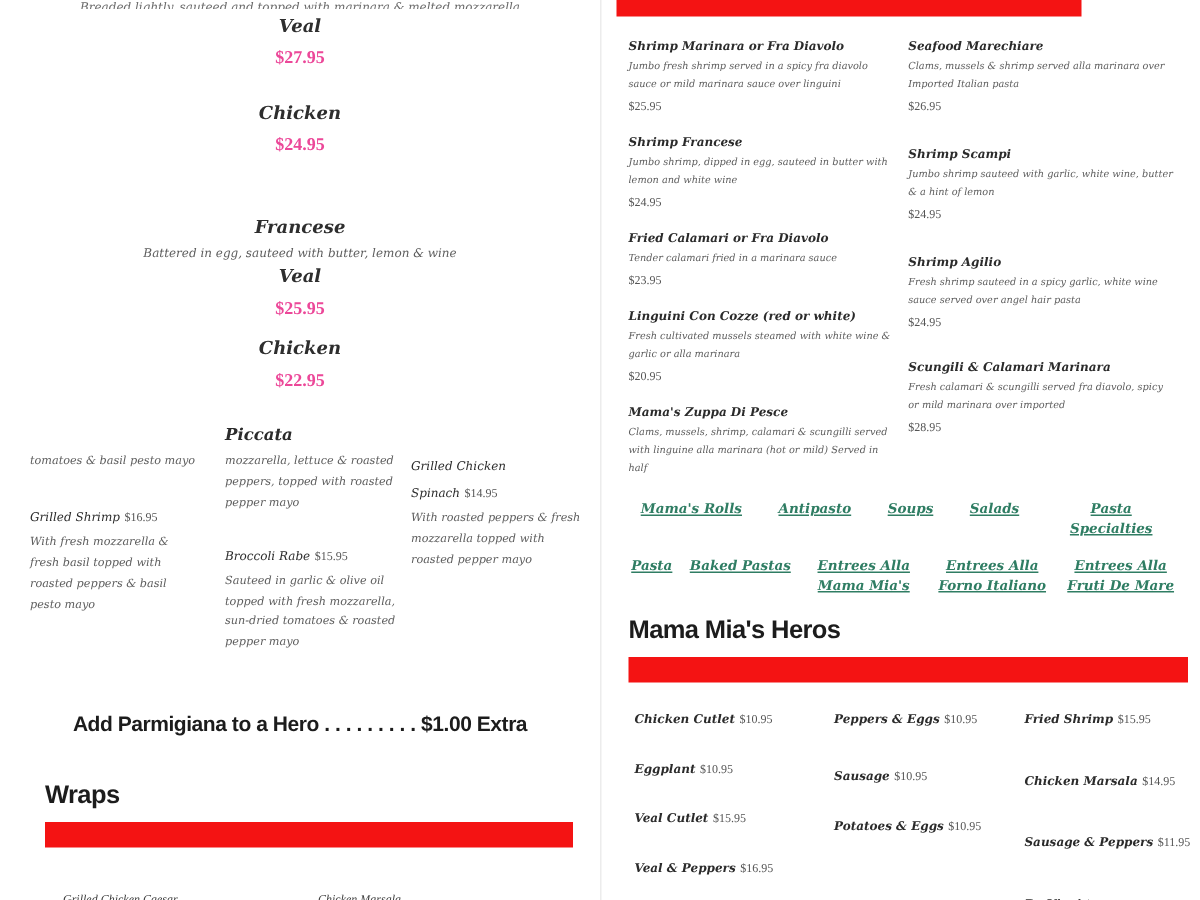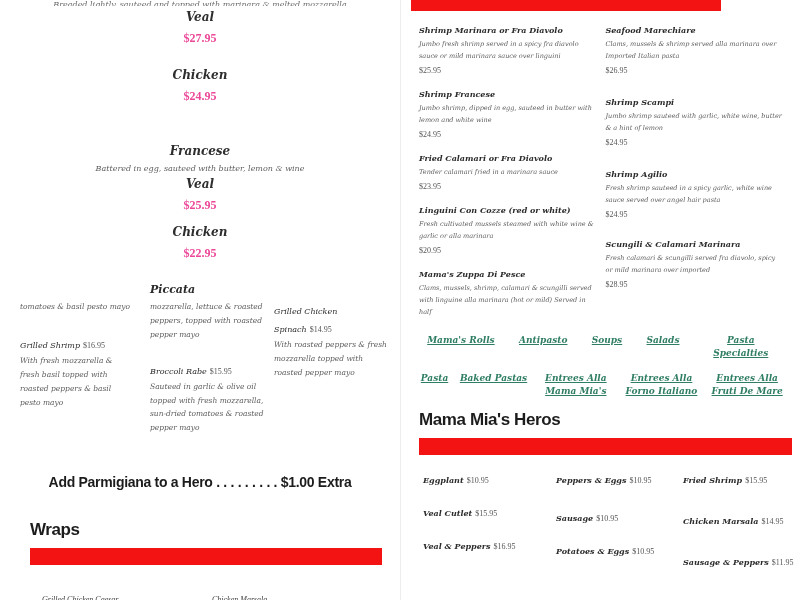--- a/index.html
+++ b/index.html
@@ -426,20 +426,23 @@
     </div>
 
     <div class="heros-block">
       <div class="sec-head">Mama Mia's Heros</div>
       <div class="red-bar"></div>
 
       <div class="heros-grid">
 
         <div class="h-col c1">
           <div class="h-row">
+            <span class="nm">Chicken Cutlet</span><span class="pr">$10.95</span>
+          </div>
+          <div class="h-row">
             <span class="nm">Eggplant</span><span class="pr">$10.95</span>
           </div>
           <div class="h-row">
             <span class="nm">Veal Cutlet</span><span class="pr">$15.95</span>
           </div>
           <div class="h-row">
             <span class="nm">Veal &amp; Peppers</span><span class="pr">$16.95</span>
           </div>
         </div>
 

